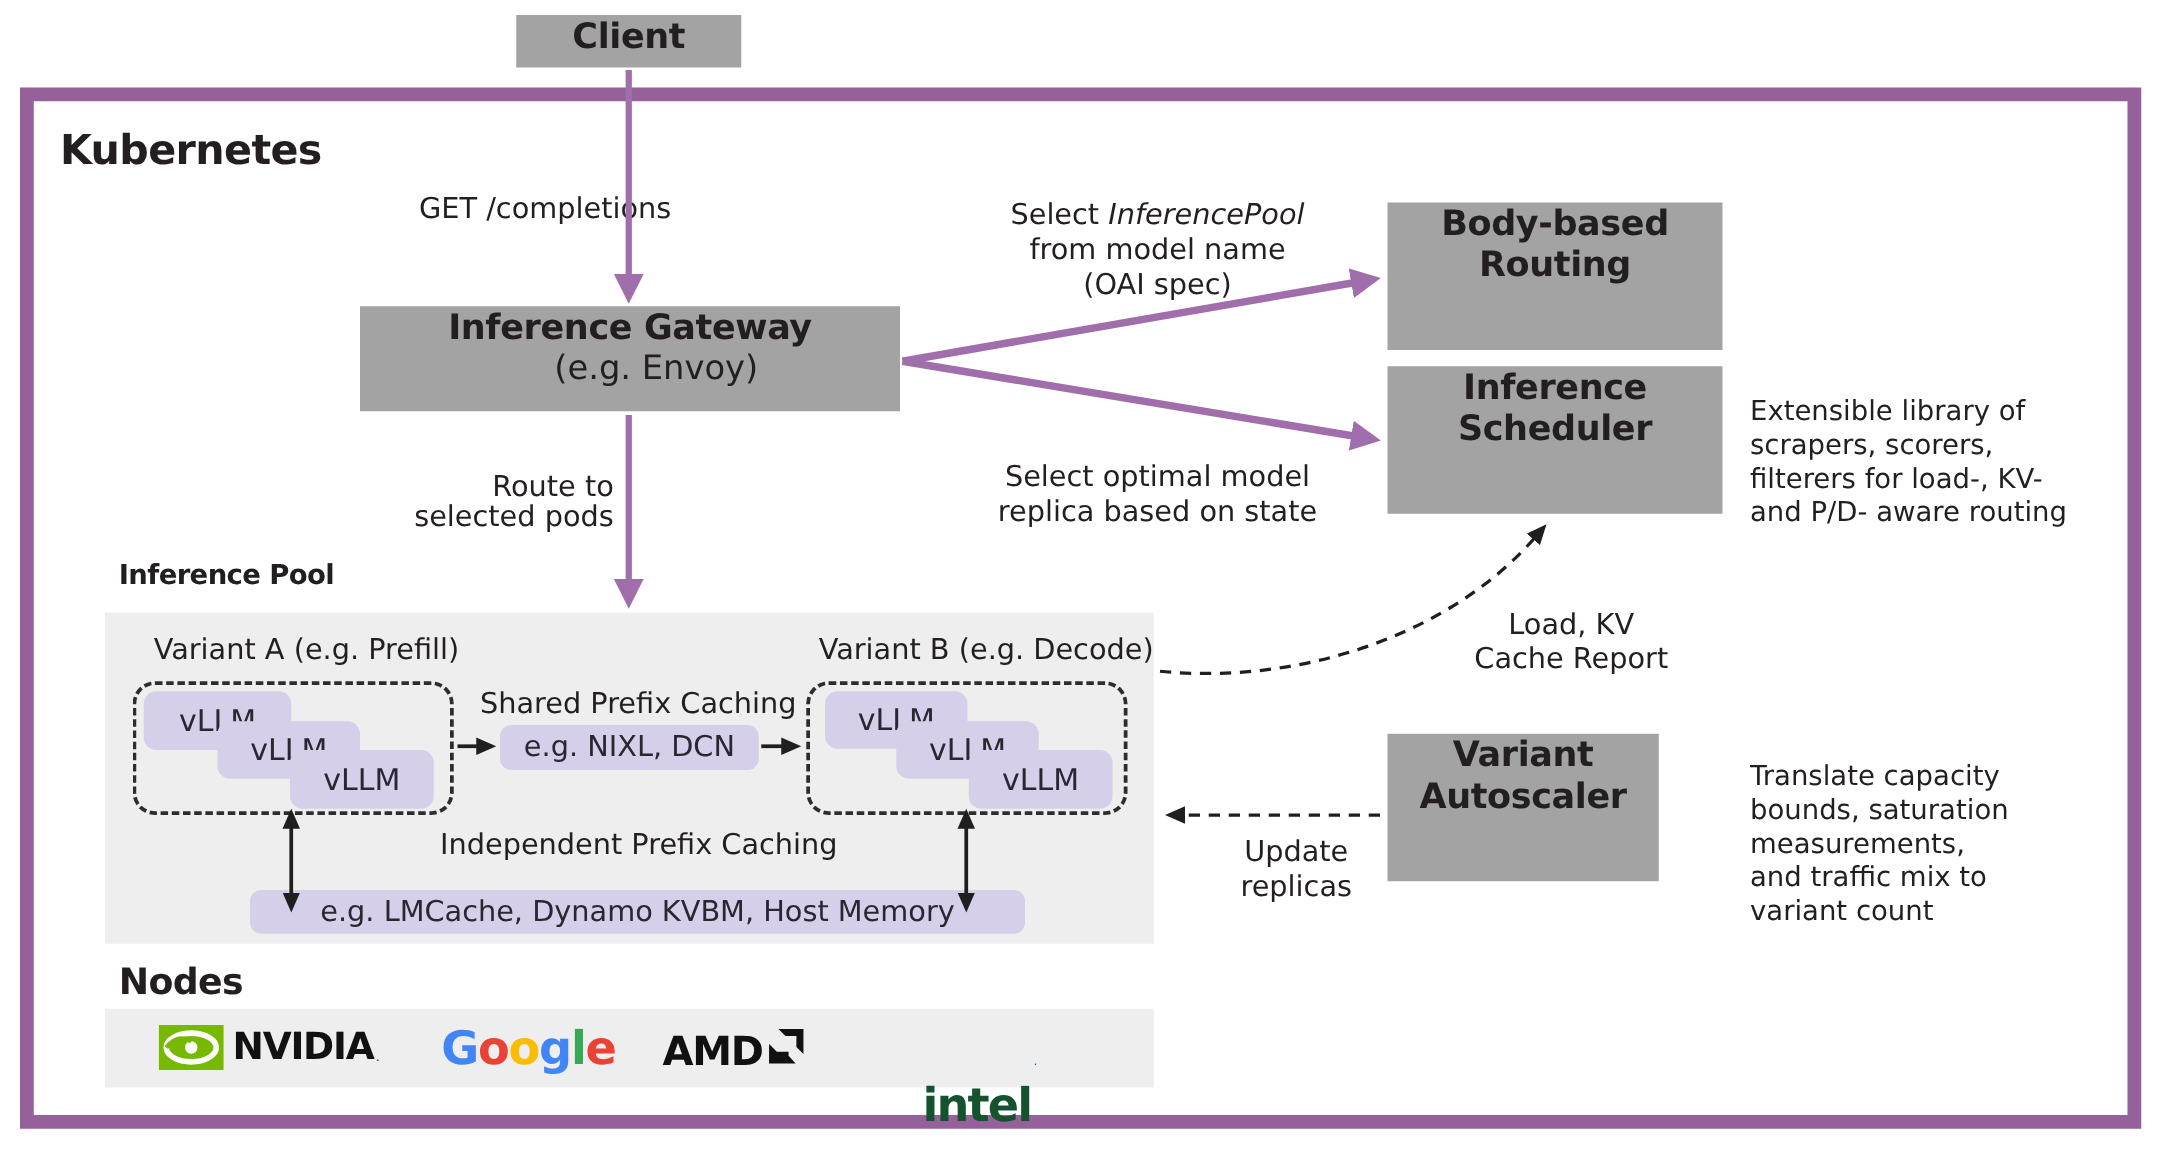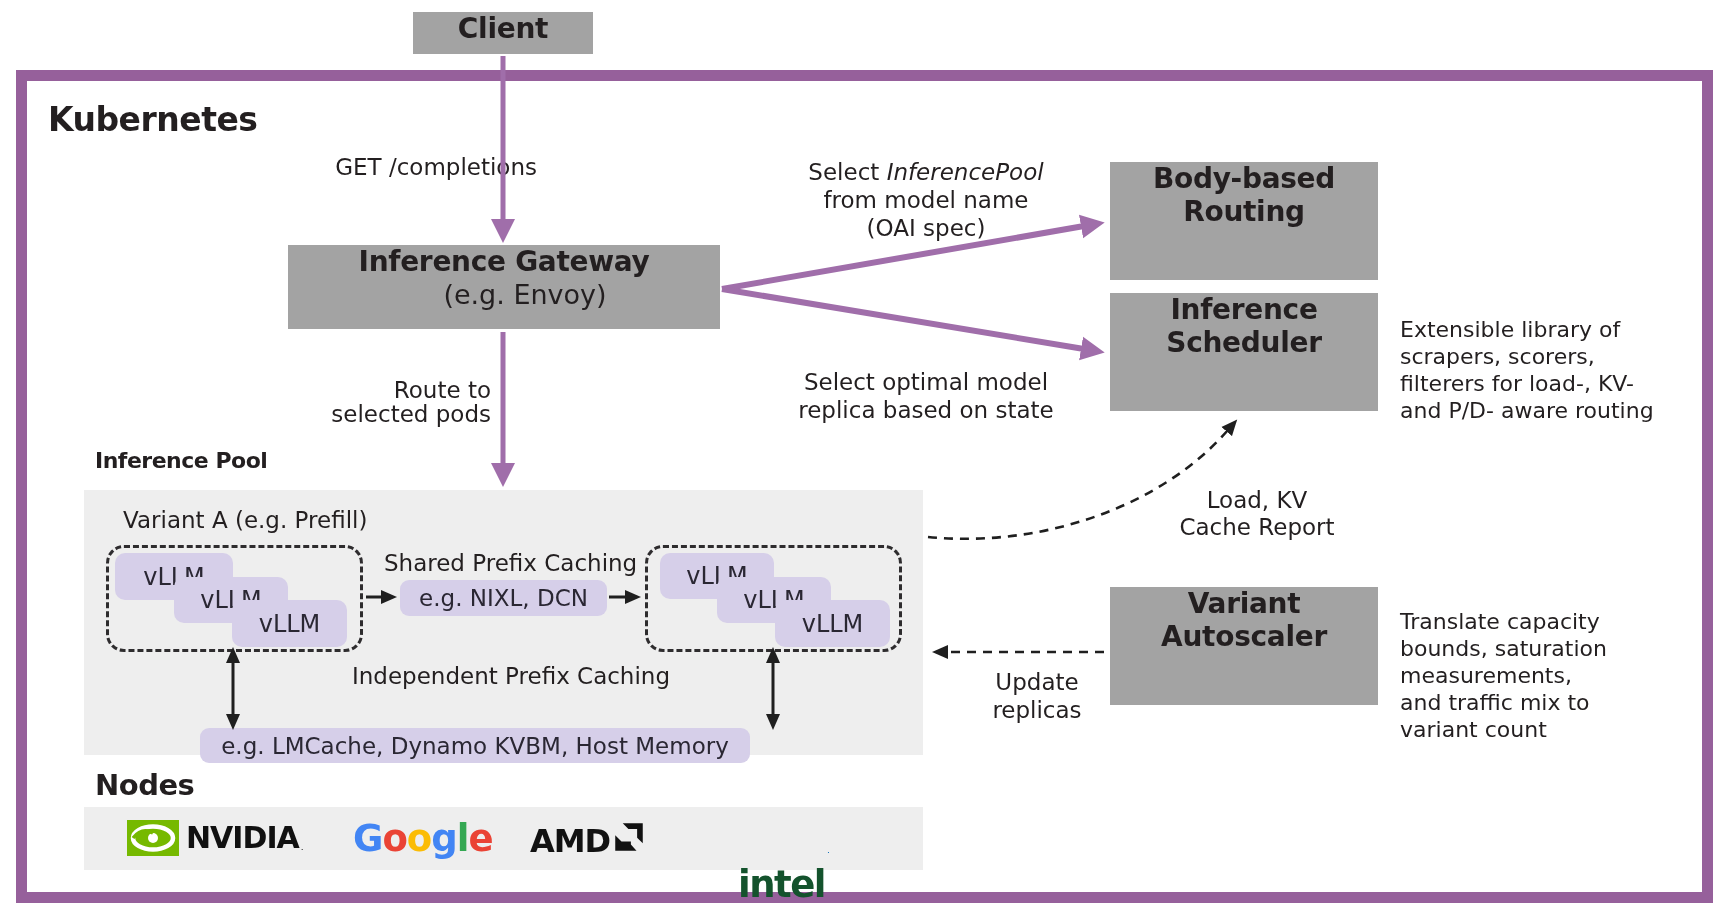--- a/index.html
+++ b/index.html
@@ -114,29 +114,30 @@
 
   <div class="abs lbl" style="left:123px;top:506px;">Variant A (e.g. Prefill)</div>
   <div class="abs dashed-group" style="left:106px;top:545px;width:257px;height:107px;"></div>
   <div class="abs vllm" style="left:115px;top:553px;width:118px;height:47px;">vLLM</div>
   <div class="abs vllm" style="left:174px;top:577px;width:114px;height:46px;">vLLM</div>
   <div class="abs vllm" style="left:232px;top:600px;width:115px;height:47px;">vLLM</div>
 
   <div class="abs lbl ctr" style="left:384px;top:549px;width:240px;">Shared Prefix Caching</div>
   <div class="abs lav" style="left:400px;top:580px;width:207px;height:36px;">e.g. NIXL, DCN</div>
 
+  <div class="abs lbl" style="left:655px;top:506px;">Variant B (e.g. Decode)</div>
   <div class="abs dashed-group" style="left:645px;top:545px;width:257px;height:107px;"></div>
   <div class="abs vllm" style="left:660px;top:553px;width:114px;height:46px;">vLLM</div>
   <div class="abs vllm" style="left:717px;top:577px;width:114px;height:46px;">vLLM</div>
   <div class="abs vllm" style="left:775px;top:600px;width:115px;height:47px;">vLLM</div>
 
   <div class="abs lbl ctr" style="left:352px;top:662px;width:260px;">Independent Prefix Caching</div>
-  <div class="abs lav" style="left:200px;top:728px;width:550px;height:35px;">e.g. LMCache, Dynamo KVBM, Host Memory</div>
-
-  <div class="abs gbox" style="left:1110px;top:587px;width:268px;height:118px;">
+  <div class="abs lav" style="left:200px;top:712px;width:620px;height:35px;">e.g. LMCache, Dynamo KVBM, Host Memory</div>
+
+  <div class="abs gbox" style="left:1110px;top:587px;width:217px;height:118px;">
     <div class="t1">Variant</div>
     <div class="t1">Autoscaler</div>
   </div>
 
   <div class="abs note" style="left:1400px;top:588px;width:280px;">
     <div>Translate capacity</div>
     <div>bounds, saturation</div>
     <div>measurements,</div>
     <div>and traffic mix to</div>
     <div>variant count</div>

